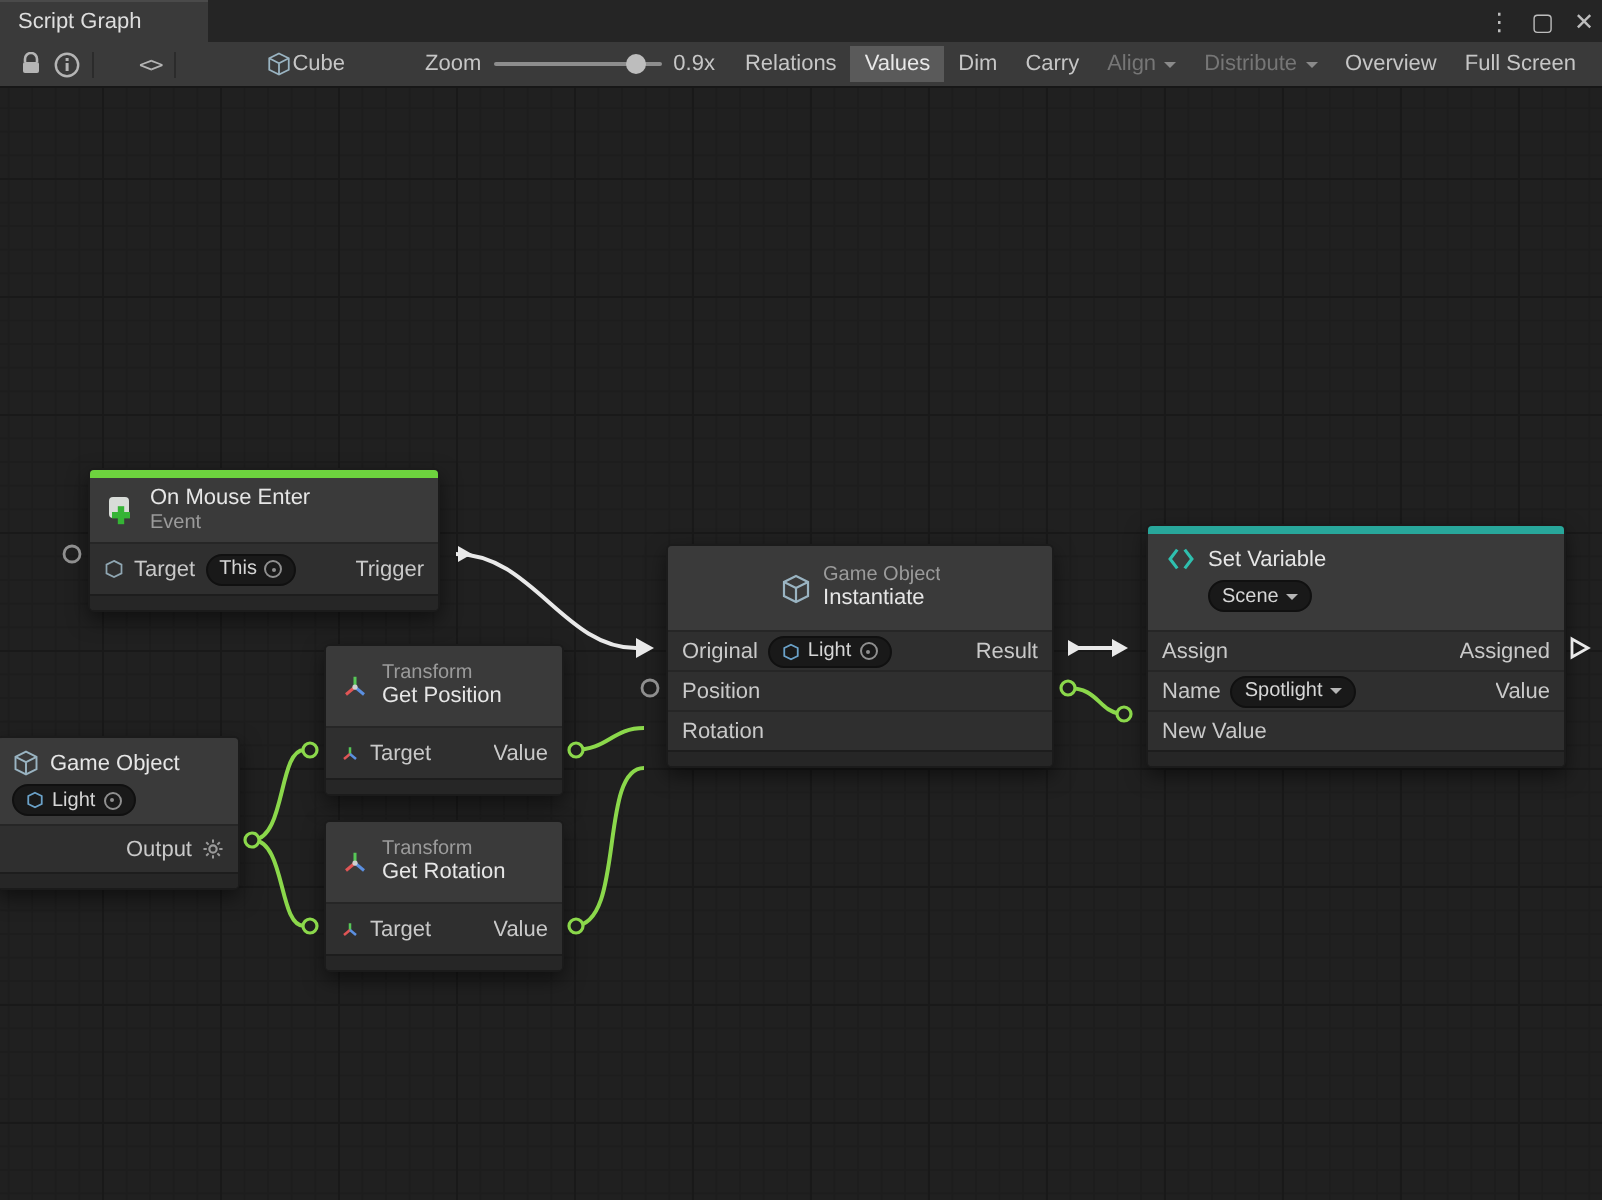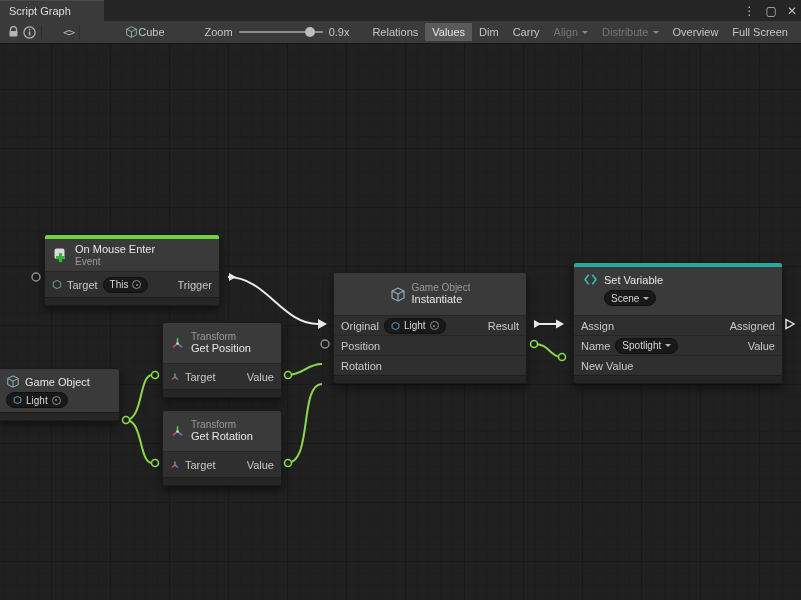--- a/index.html
+++ b/index.html
@@ -21,21 +21,21 @@
   .sep { width:1px; height:13px; background:#2b2b2b; margin:0 3px; }
   .code-glyph { color:#b5b5b5; font-family:"DejaVu Sans Mono",monospace; font-size:11px; letter-spacing:-1px; }
   .graph-name { display:flex; align-items:center; margin-left:42px; }
   .zoom-group { display:flex; align-items:center; gap:6px; margin-left:40px; }
   .zoom-track { position:relative; width:84px; height:2px; background:#8d8d8d; border-radius:1px; }
   .zoom-handle { position:absolute; top:-4px; left:66px; width:10px; height:10px; border-radius:50%; background:#bdbdbd; }
   .tbtn { padding:3px 7px; white-space:nowrap; display:flex; align-items:center; gap:4px; }
   .tbtn.selected { background:#5a5a5a; color:#e8e8e8; }
   .tbtn.disabled { color:#767676; }
   .caret-down { width:0; height:0; border:3px solid transparent; border-top-color:#8a8a8a; margin-top:3px; }
-  .btn-row { display:flex; align-items:flex-end; margin-left:16px; }
+  .btn-row { display:flex; align-items:flex-end; margin-left:8px; }
 
   
   .canvas { position:absolute; left:0; top:44px; width:801px; height:556px; background-color:#202020;
     background-image:
       linear-gradient(#191919 1px, transparent 1px),
       linear-gradient(90deg,#191919 1px, transparent 1px),
       linear-gradient(#1d1d1d 1px, transparent 1px),
       linear-gradient(90deg,#1d1d1d 1px, transparent 1px);
     background-size:59px 59px,59px 59px,11.8px 11.8px,11.8px 11.8px;
     background-position:-8px -14px,-8px -14px,-8px -14px,-8px -14px; }
@@ -181,20 +181,29 @@
       <span class="chip">
         <span class="mini">
           <svg width="9" height="10" viewBox="0 0 16 16">
               <path d="M8 1.5 14 4.5V11.5L8 14.5 2 11.5V4.5Z" fill="none" stroke="#6aa1c8" stroke-width="1.6"></path>
             </svg>
         </span>
         <span>Light</span>
         <span class="tgt"></span>
       </span>
     </div>
+    <div class="nrow" style="height:24px;justify-content:flex-end">
+      <span class="pright">Output</span>
+      <span class="mini">
+        <svg width="11" height="11" viewBox="0 0 12 12">
+            <circle cx="6" cy="6" r="2" fill="none" stroke="#9a9a9a" stroke-width="1.2"></circle>
+            <path d="M6 0.8V2.6 M6 9.4v1.8 M0.8 6H2.6 M9.4 6h1.8 M2.3 2.3 3.6 3.6 M8.4 8.4 9.7 9.7 M9.7 2.3 8.4 3.6 M3.6 8.4 2.3 9.7" stroke="#9a9a9a" stroke-width="1.1"></path>
+          </svg>
+      </span>
+    </div>
     <div class="nfoot"></div>
   </div>
 
   <div class="node" style="left:162px;top:278px;width:120px">
     <div class="nhead" style="height:40px">
       <span class="mini">
         <svg width="15" height="15" viewBox="0 0 16 16">
             <path d="M8 8V2.5" stroke="#57c757" stroke-width="1.6"></path>
             <path d="M8 8 3.2 12" stroke="#e05555" stroke-width="1.6"></path>
             <path d="M8 8l4.8 4" stroke="#5b8fe0" stroke-width="1.6"></path>

